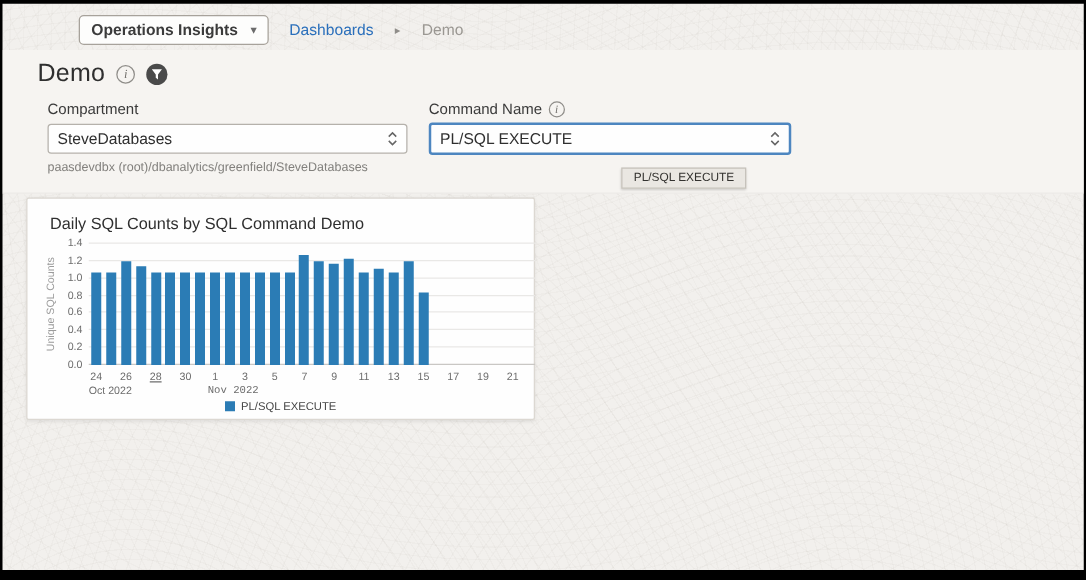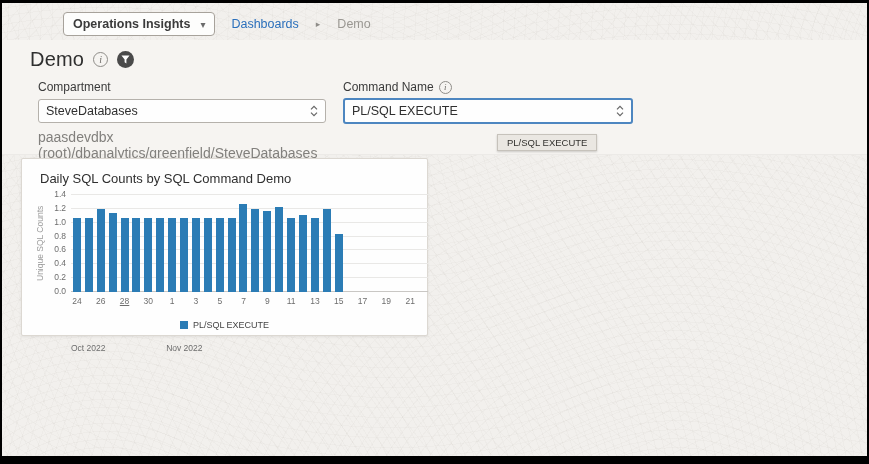--- a/index.html
+++ b/index.html
@@ -47,21 +47,21 @@
   .filter-group.compartment { left:36px; width:288px; }
   .filter-group.command { left:341px; width:290px; }
   .field-label { display:flex; align-items:center; gap:5px; font-size:12px; color:#3a3a3a; margin-bottom:5px; }
   .field-label .info-icon { width:13px; height:13px; font-size:9px; }
   .select {
     height:24px; background:#fefefe; border:1px solid #b5b1ab; border-radius:3px;
     display:flex; align-items:center; justify-content:space-between;
     padding:0 7px; font-size:12.5px; color:#2f2f2f; cursor:pointer;
   }
   .select.focused { border:2px solid #4d86c0; height:26px; margin-top:-1px; }
-  .field-hint { margin-top:6px; font-size:14px; color:#82807d; }
+  .field-hint { margin-top:6px; font-size:10px; color:#82807d; }
   .tooltip {
     position:absolute; top:54px; left:154px; padding:2px 9px;
     background:#eae7e2; border:1px solid #c6c2bb; box-shadow:0 1px 2px rgba(0,0,0,0.18);
     font-size:9.5px; color:#33322f; white-space:nowrap;
   }
   
   .card {
     position:absolute; top:155px; left:19px; width:407px; height:178px;
     background:#fefefe; border:1px solid #dcd8d2; border-radius:2px;
     box-shadow:0 1px 3px rgba(0,0,0,0.07);
@@ -76,21 +76,21 @@
   .ytick { position:absolute; right:0; width:26px; text-align:right; font-size:8.5px; color:#6d6d6d; }
   .plot { position:absolute; left:49px; top:36px; width:357px; height:97px; }
   .gridline { position:absolute; left:0; right:0; height:1px; background:#e9e8e6; }
   .gridline.baseline { background:#c9c7c4; }
   .bars { position:absolute; left:0; bottom:0; height:97px; display:flex; align-items:flex-end; }
   .slot { display:flex; justify-content:center; align-items:flex-end; height:97px; }
   .bar { width:8px; }
   .x-axis { position:absolute; left:49px; top:137px; width:357px; height:11px; }
   .xtick { position:absolute; width:24px; text-align:center; font-size:8.5px; color:#6d6d6d; }
   .x-axis-groups { position:absolute; left:49px; top:148px; width:357px; height:11px; }
-  .xgroup { position:absolute; font-size:8.5px; color:#6d6d6d; white-space:nowrap;margin-top:36px; }
+  .xgroup { position:absolute; font-size:8.5px; color:#6d6d6d; white-space:nowrap; }
   .legend { position:absolute; top:161px; left:0; right:0; display:flex; justify-content:center; align-items:center; gap:5px; cursor:pointer; }
   .legend-swatch { width:8px; height:8px; }
   .legend-label { font-size:9px; color:#454545; }
 </style>
 </head>
 <body>
 
 <div class="screen">
 
   <div class="topbar">
@@ -252,21 +252,21 @@
         <span class="xtick" style="left: 184.35px;">9</span>
         <span class="xtick" style="left: 208.15px;">11</span>
         <span class="xtick" style="left: 231.95px;">13</span>
         <span class="xtick" style="left: 255.75px;">15</span>
         <span class="xtick" style="left: 279.55px;">17</span>
         <span class="xtick" style="left: 303.35px;">19</span>
         <span class="xtick" style="left: 327.15px;">21</span>
       </div>
     <div class="x-axis-groups">
         <span class="xgroup" style="left: -0.0499999px;">Oct 2022</span>
-        <span class="xgroup" style="left: 95.15px;">Nov 2022</span>
+        <span class="xgroup" style="left: 95.15px; font-family: Liberation Mono, monospace;">Nov 2022</span>
       </div>
     <div class="legend">
       <span class="legend-swatch" style="background: rgb(43, 124, 181);"></span>
       <span class="legend-label">PL/SQL EXECUTE</span>
     </div>
   </div>
 
 </div>
 
 </body></html>

